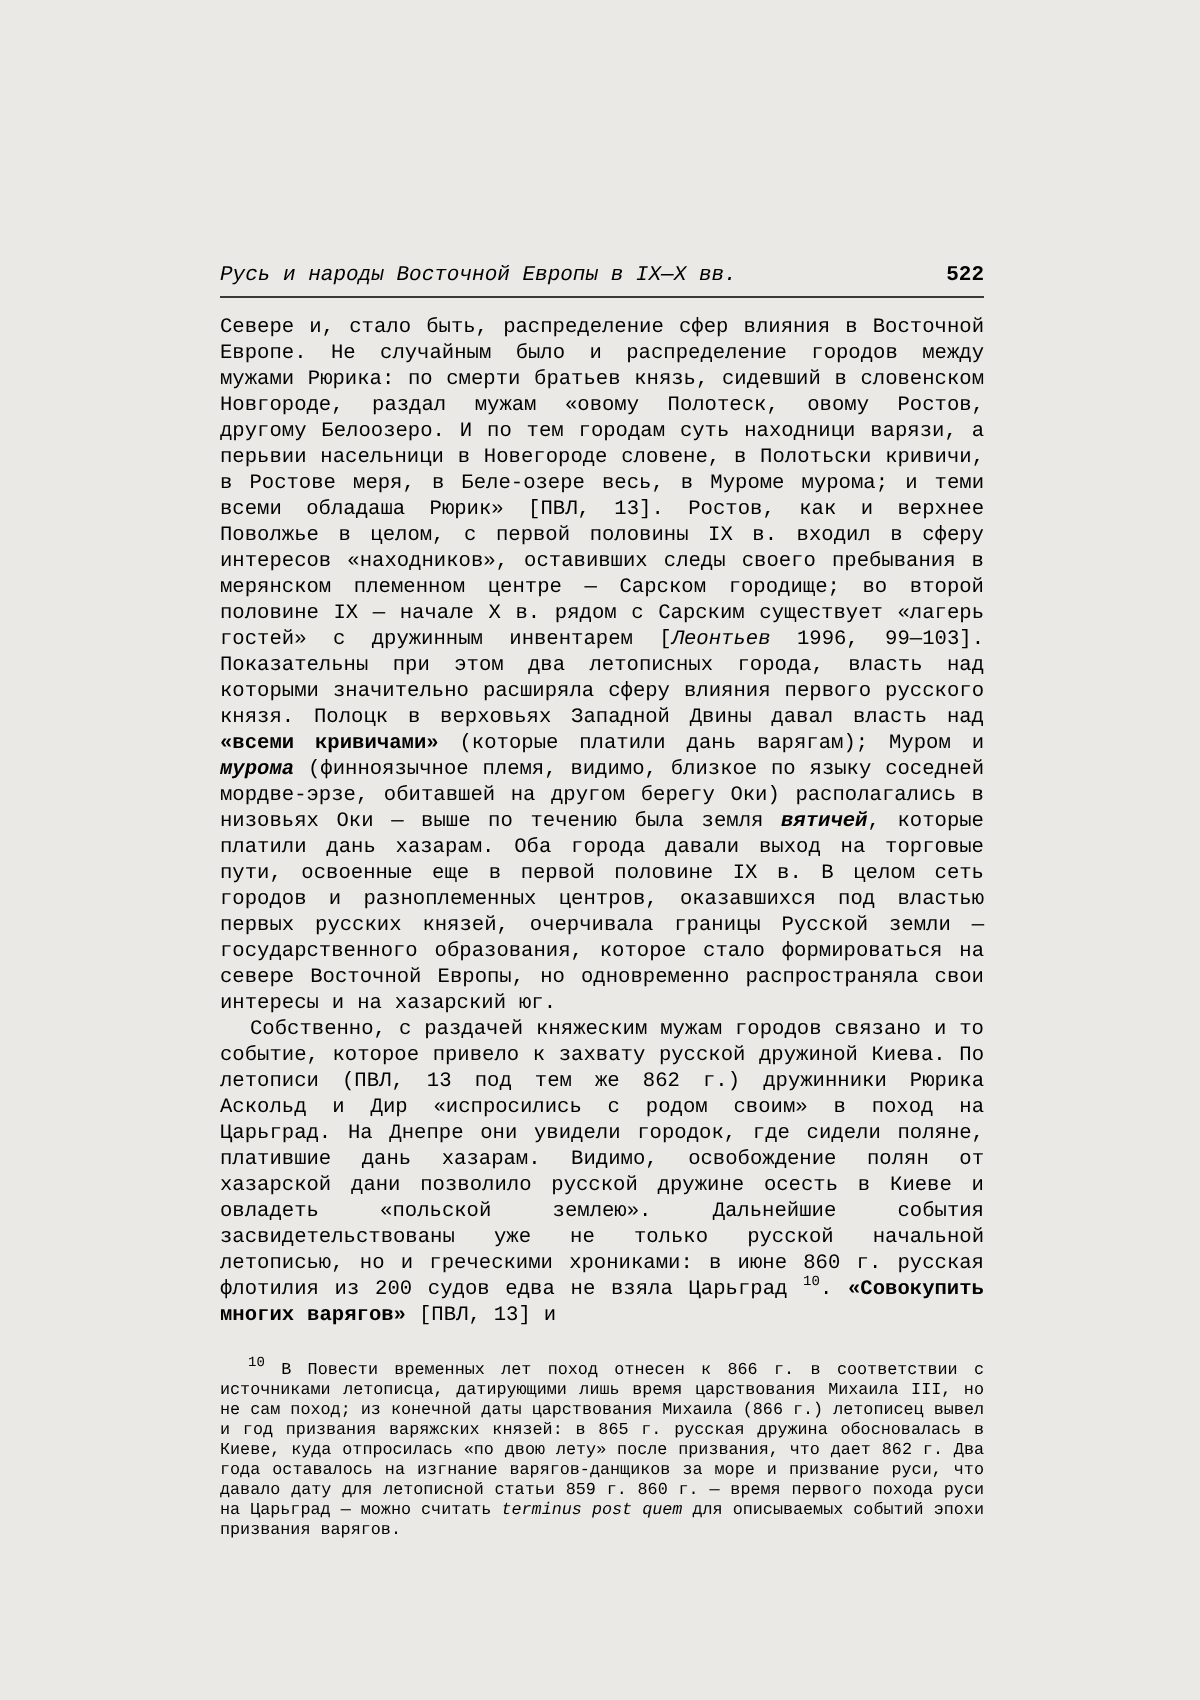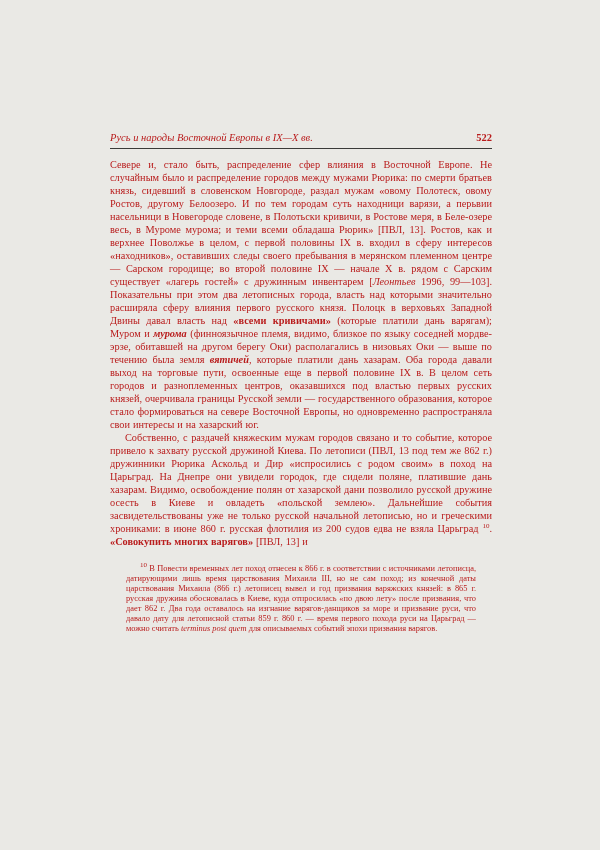--- a/index.html
+++ b/index.html
@@ -10,22 +10,22 @@
     width: 600px;
     height: 850px;
     background: #b9b9b7;
     overflow: hidden;
   }
   .page {
     position: relative;
     width: 600px;
     height: 850px;
     background: #eae9e5;
-    font-family: Liberation Serif, serif;
-    color: #b91c1c;
+    font-family: Liberation Mono, monospace;
+    color: #000000;
     box-sizing: border-box;
   }
   .content {
     position: absolute;
     left: 110px;
     top: 132px;
     width: 382px;
   }
   .header-row {
     display: flex;
@@ -57,21 +57,21 @@
     text-indent: 15px;
   }
   sup {
     font-size: 7px;
     line-height: 0;
   }
   .footnotes {
     margin-top: 15px;
   }
   .footnotes p {
-    margin: 16px;
+    margin: 0;
     text-align: justify;
     font-size: 8.4px;
     line-height: 10px;
     text-indent: 14px;
   }
 </style>
 </head>
 <body>
 
 <div class="page">

